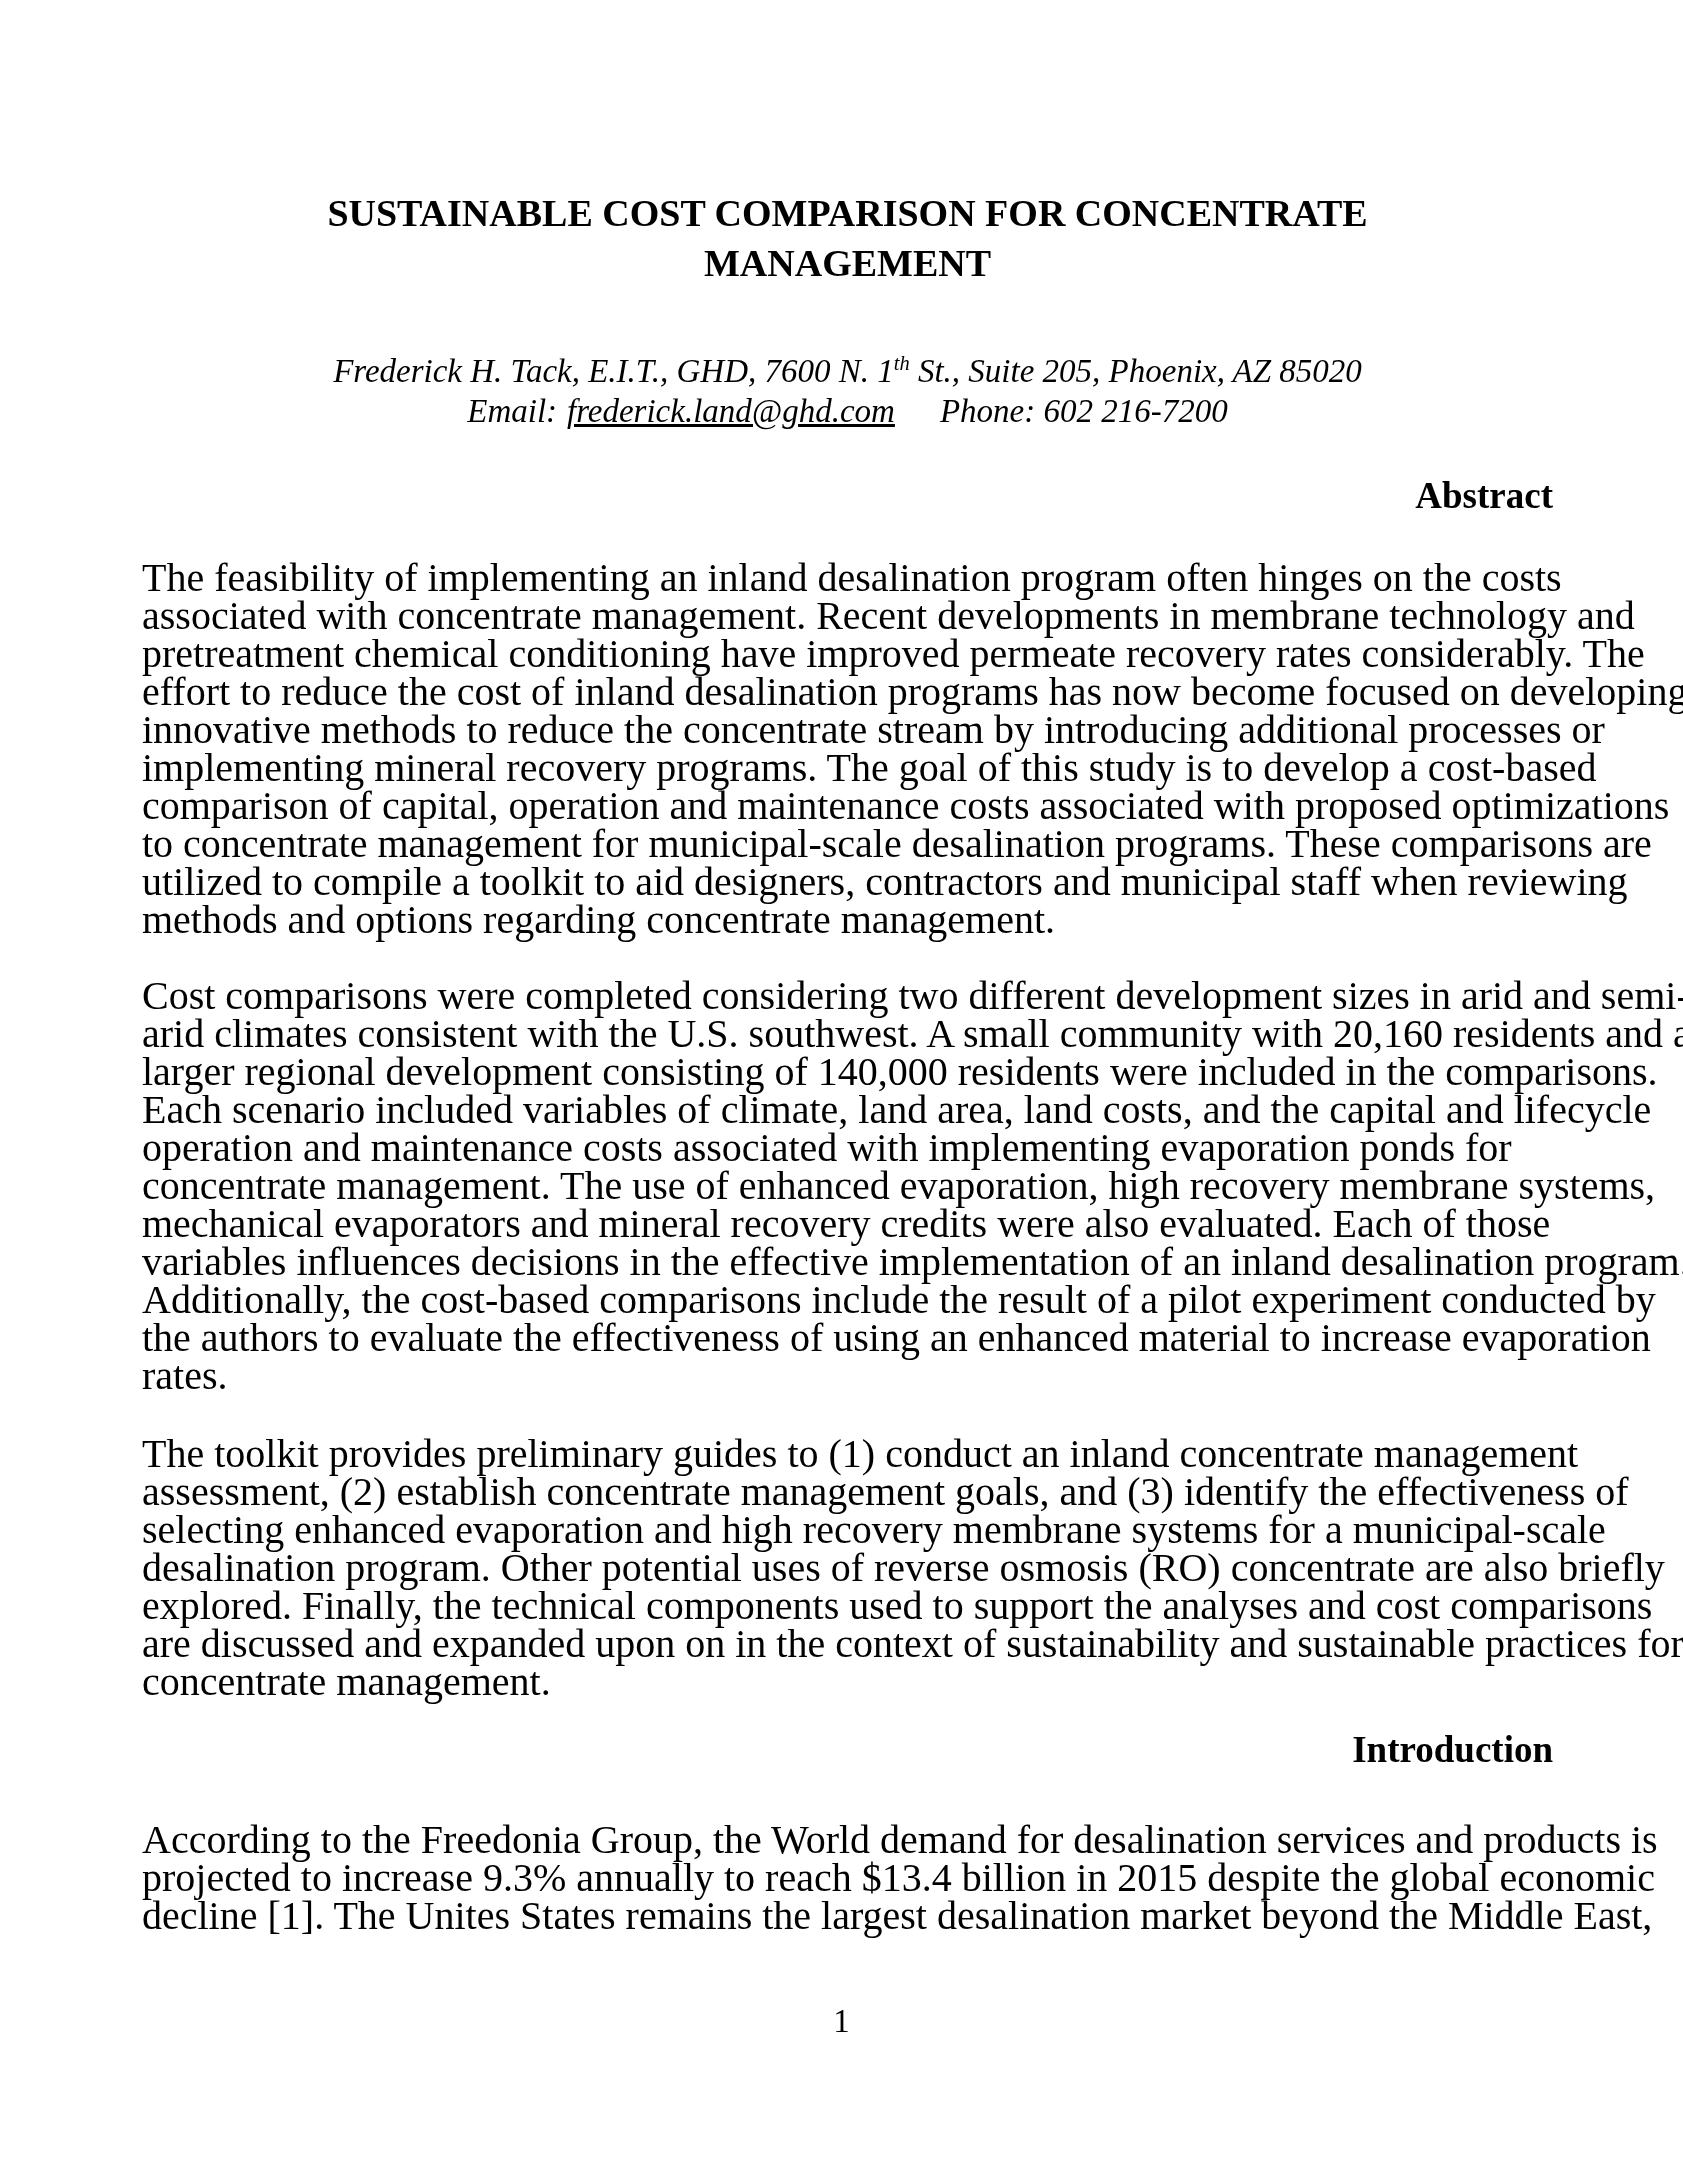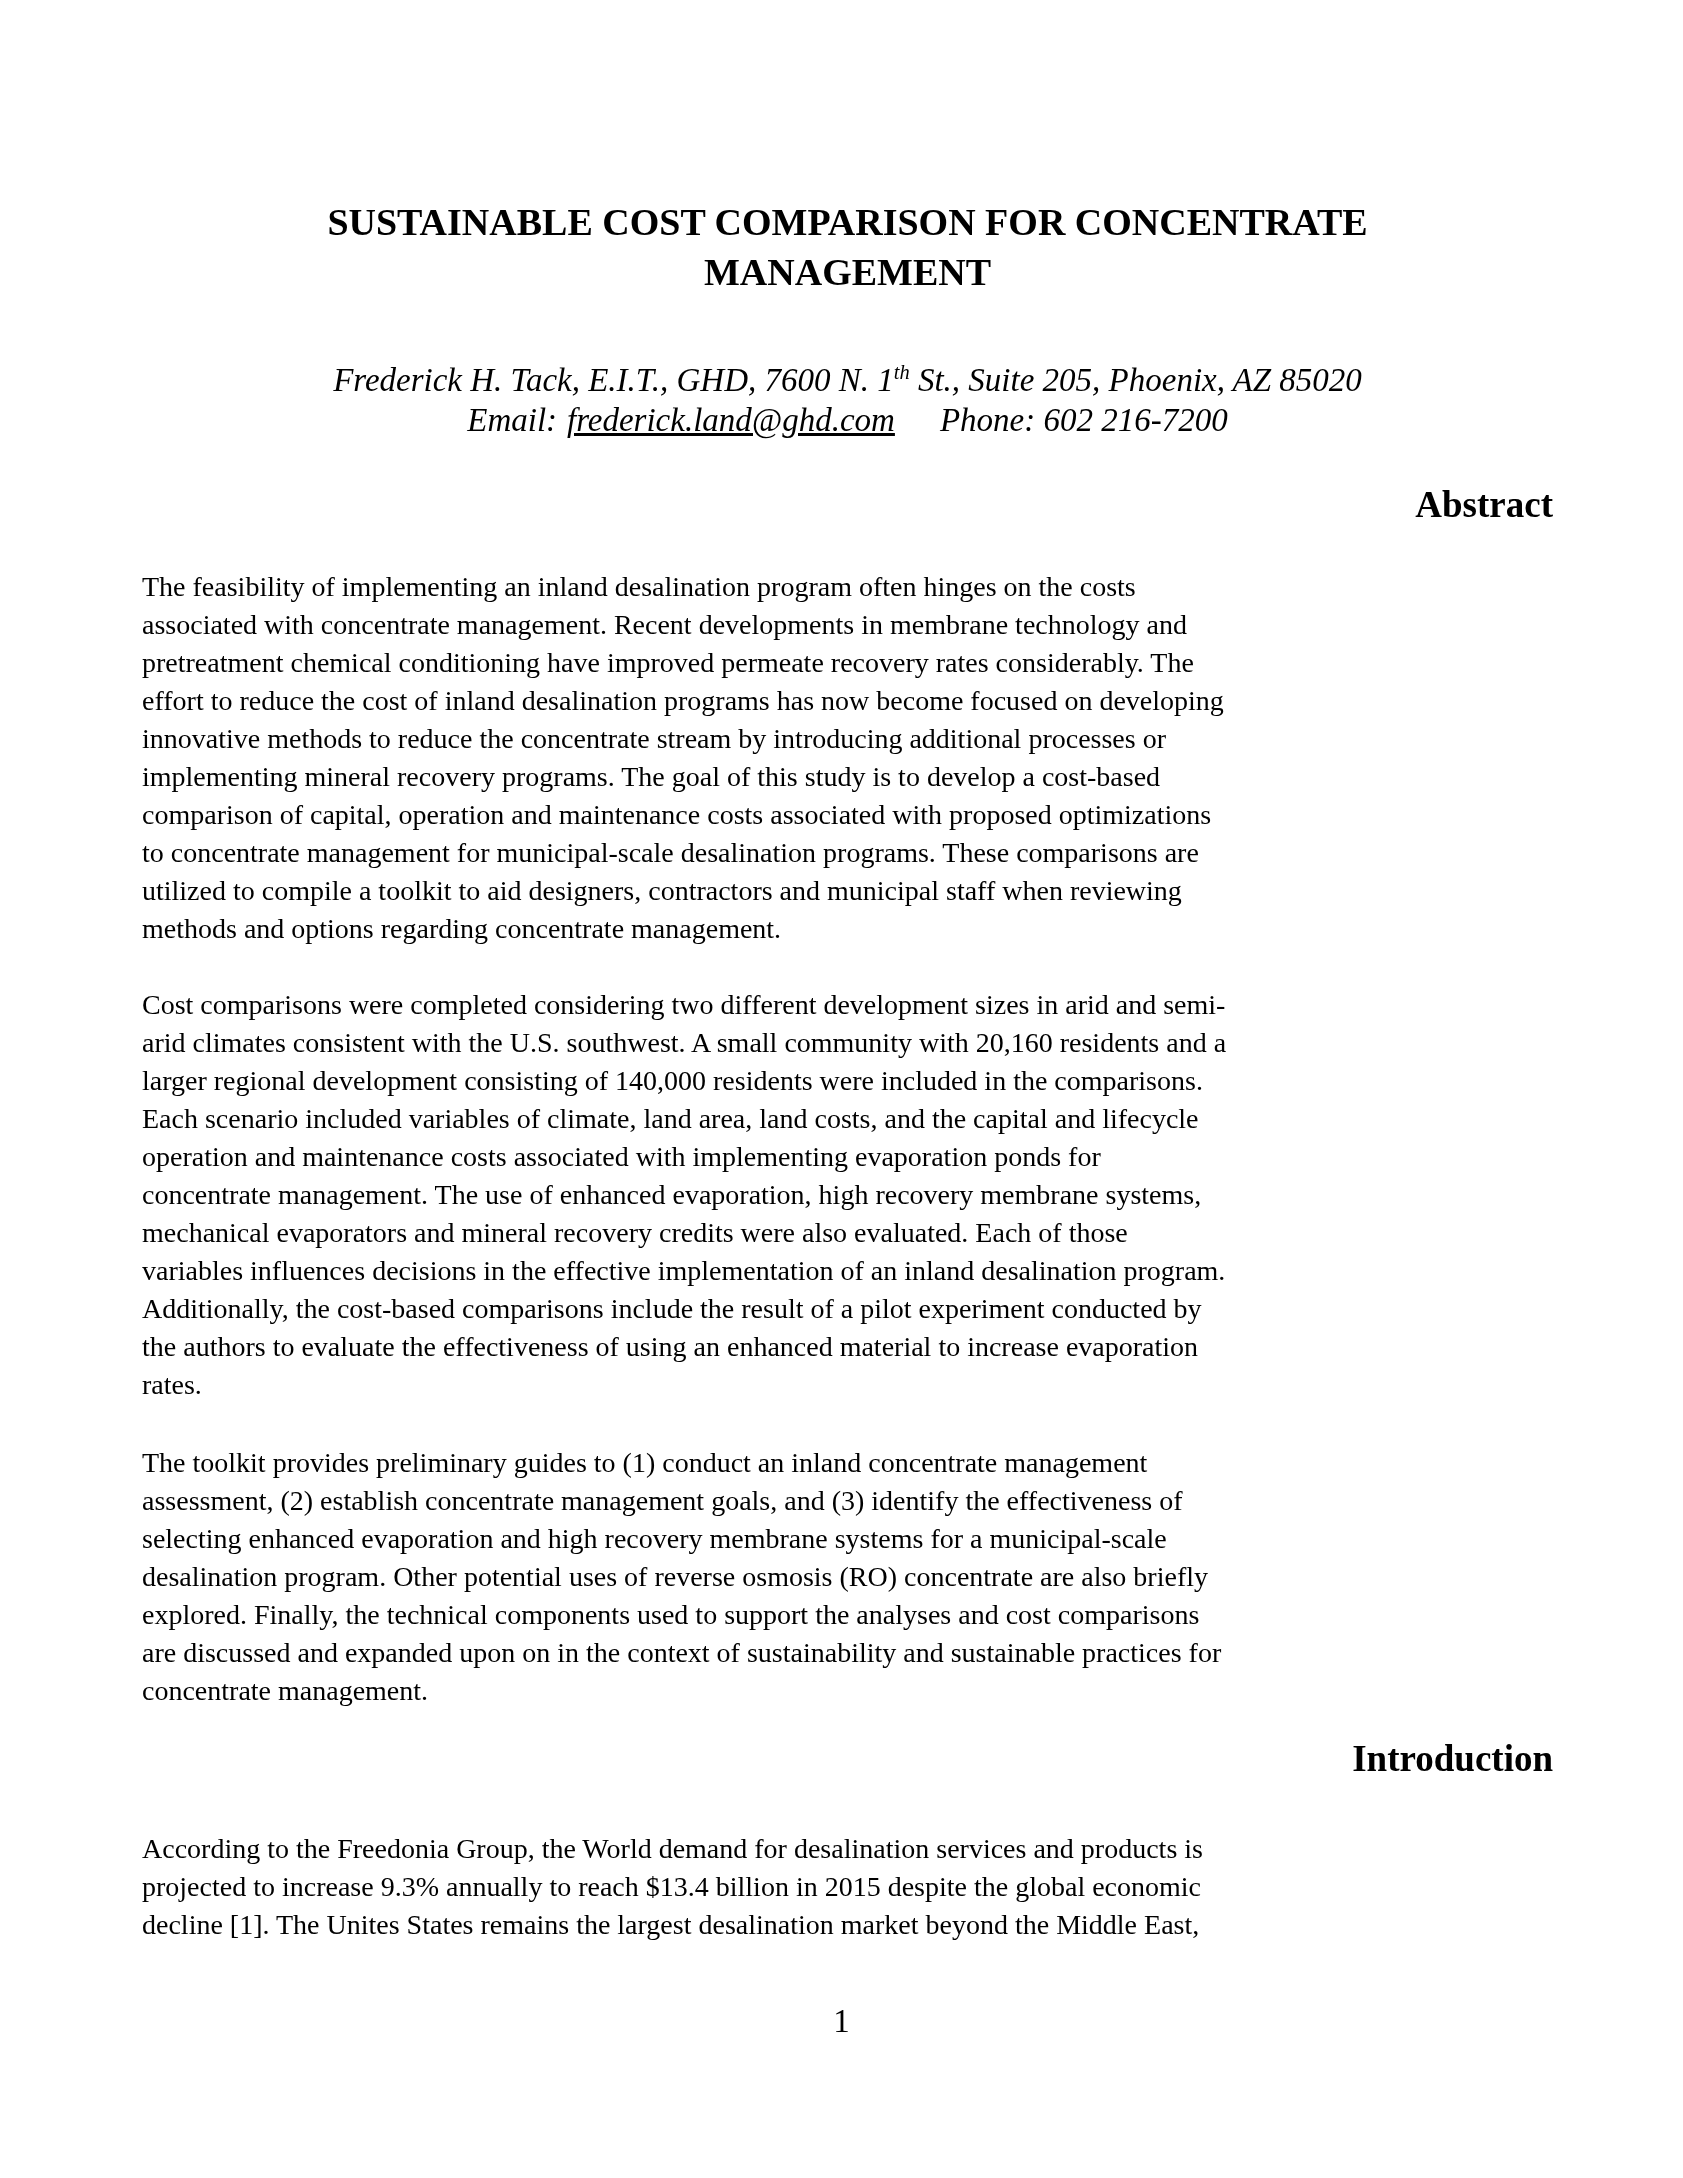--- a/index.html
+++ b/index.html
@@ -12,21 +12,21 @@
     width: 1683px;
     height: 2178px;
     background: #ffffff;
     color: #000000;
     font-family: "Liberation Serif", "DejaVu Serif", serif;
     overflow: hidden;
   }
   .content {
     position: absolute;
     left: 142px;
-    top: 13px;
+    top: 4px;
     width: 1411px;
   }
   .title {
     padding-top: 184px;
     text-align: center;
     font-size: 38px;
     line-height: 50px;
     font-weight: bold;
     white-space: pre-line;
   }
@@ -51,21 +51,21 @@
   }
   .heading {
     margin: 42px 0 0 0;
     text-align: right;
     font-size: 37px;
     line-height: 46px;
     font-weight: bold;
   }
   .body-para {
     margin: 38px 0 0 0;
-    font-size: 28px;
+    font-size: 40px;
     line-height: 38px;
     white-space: pre;
     text-align: left;
   }
   .body-para.first-after-heading { margin-top: 40px; }
   .body-para.gap-large { margin-top: 40px; }
   .body-para.intro-para { margin-top: 48px; }
   .heading.heading-intro { margin-top: 26px; }
   .page-number {
     position: absolute;

